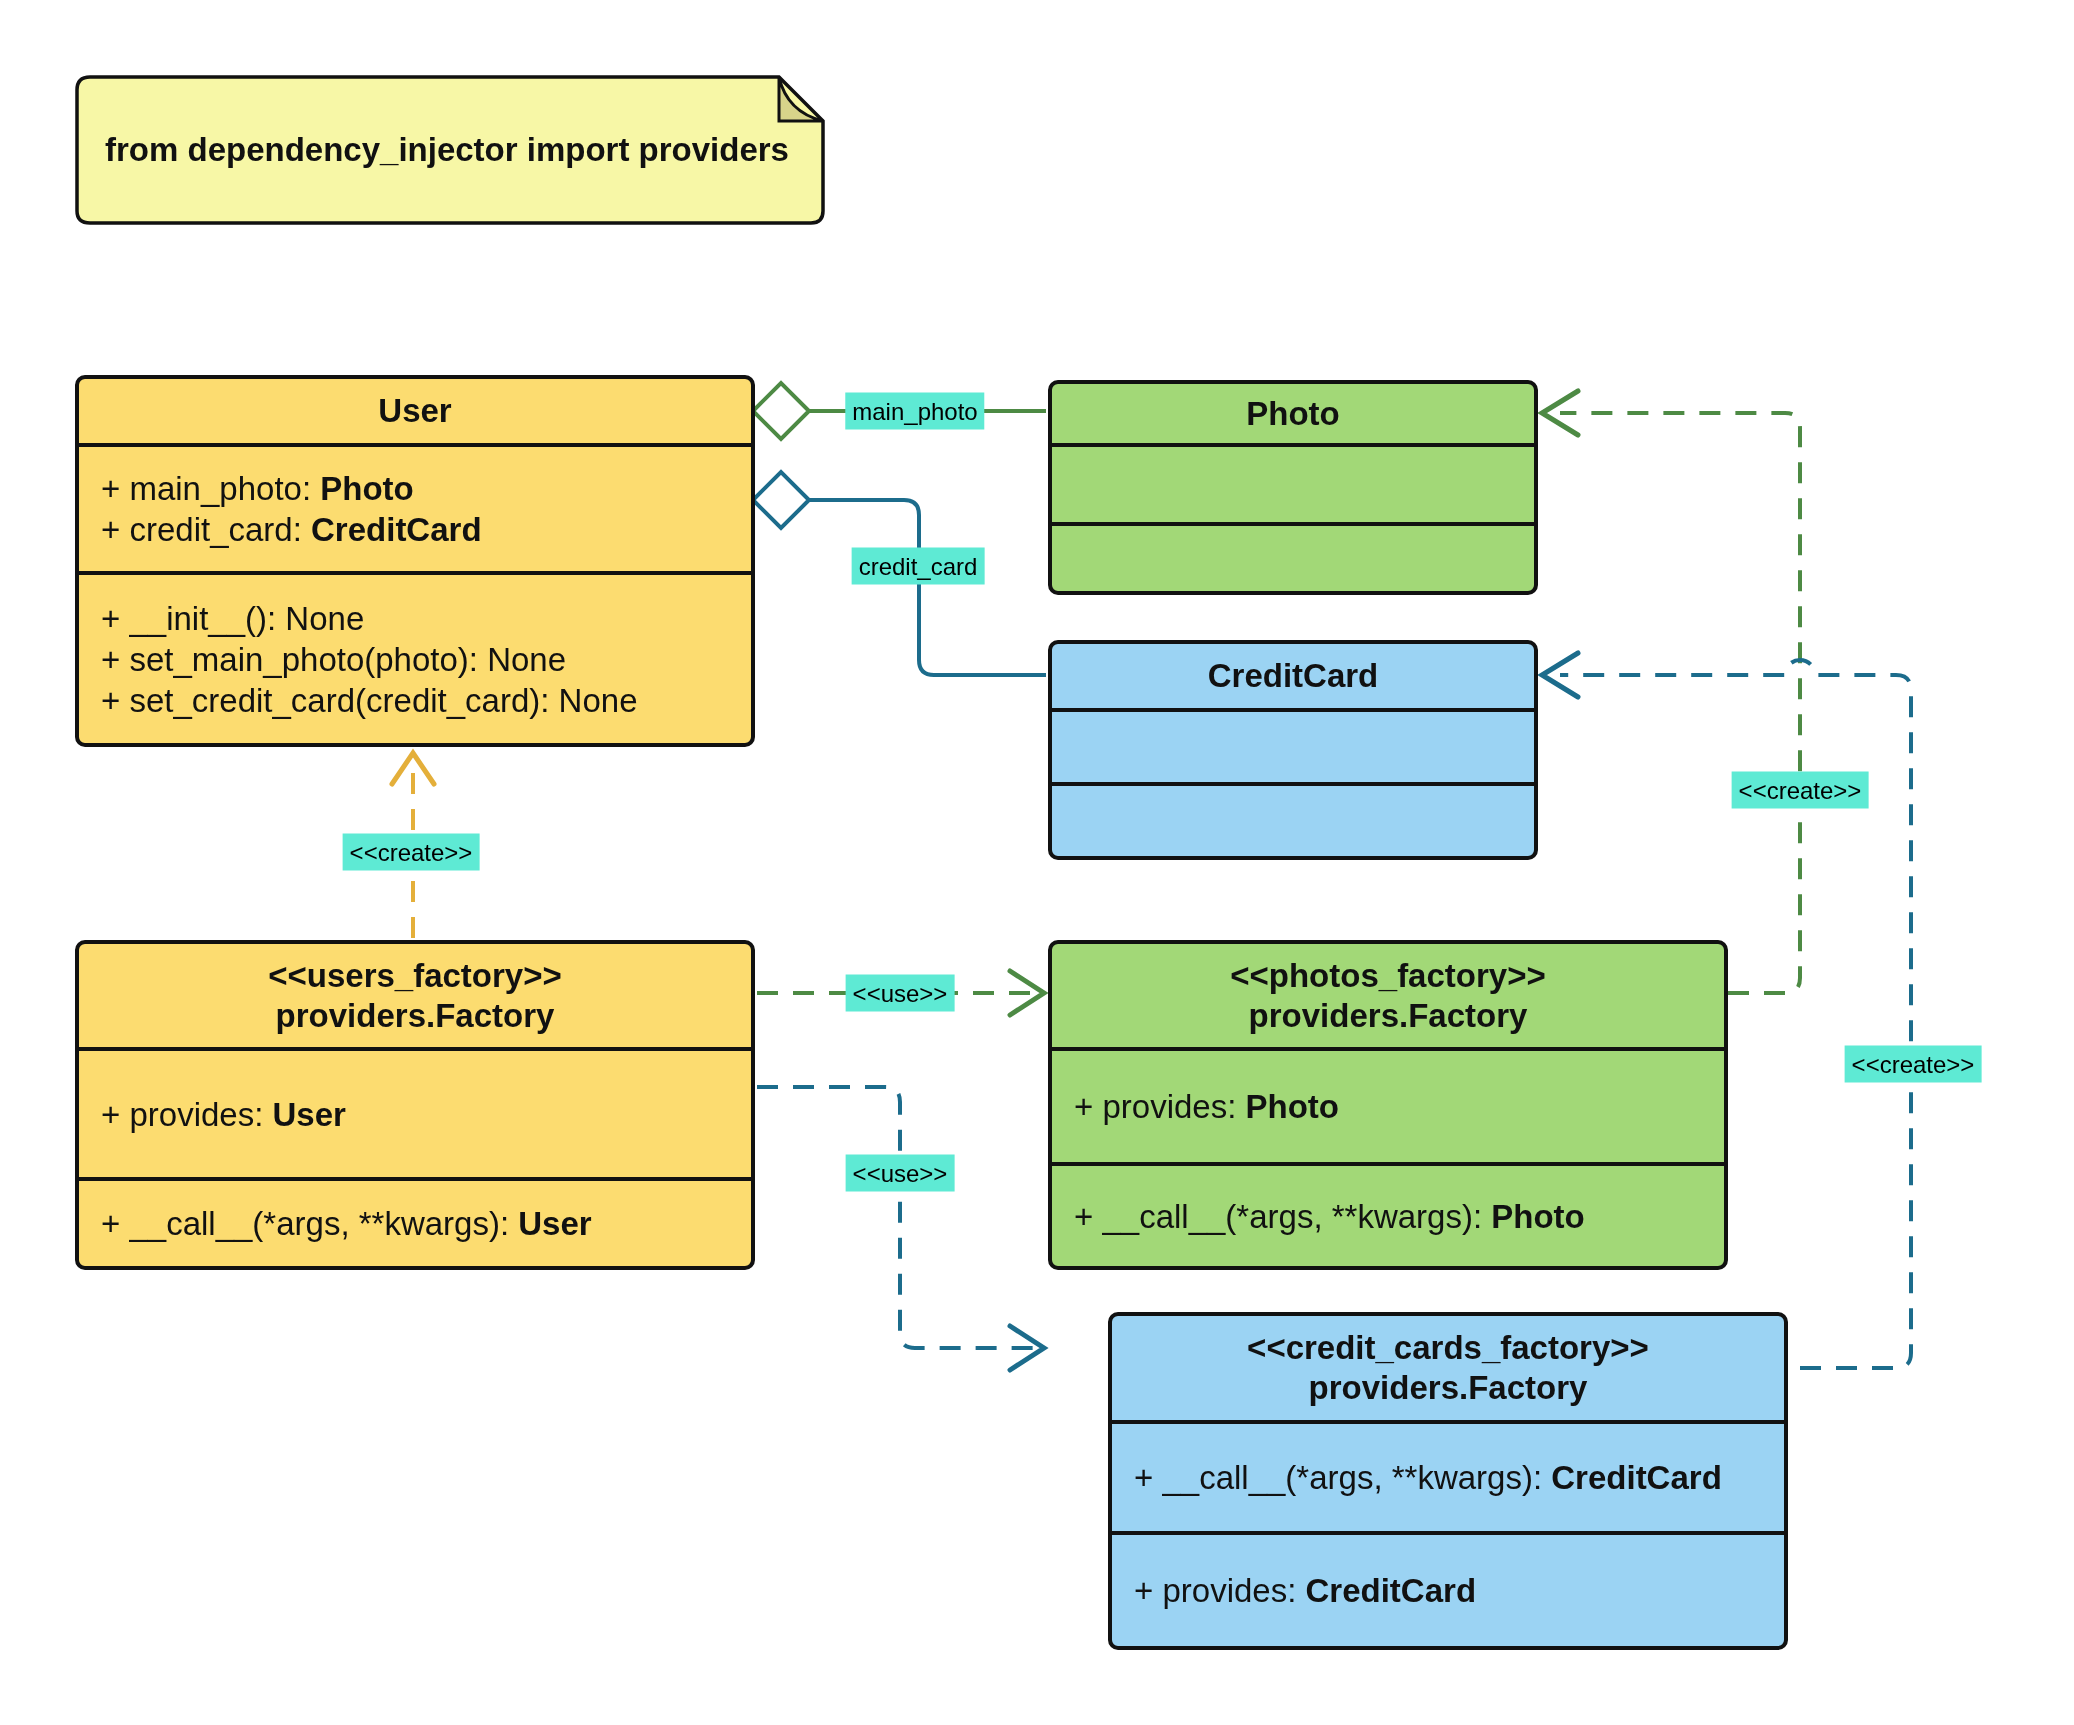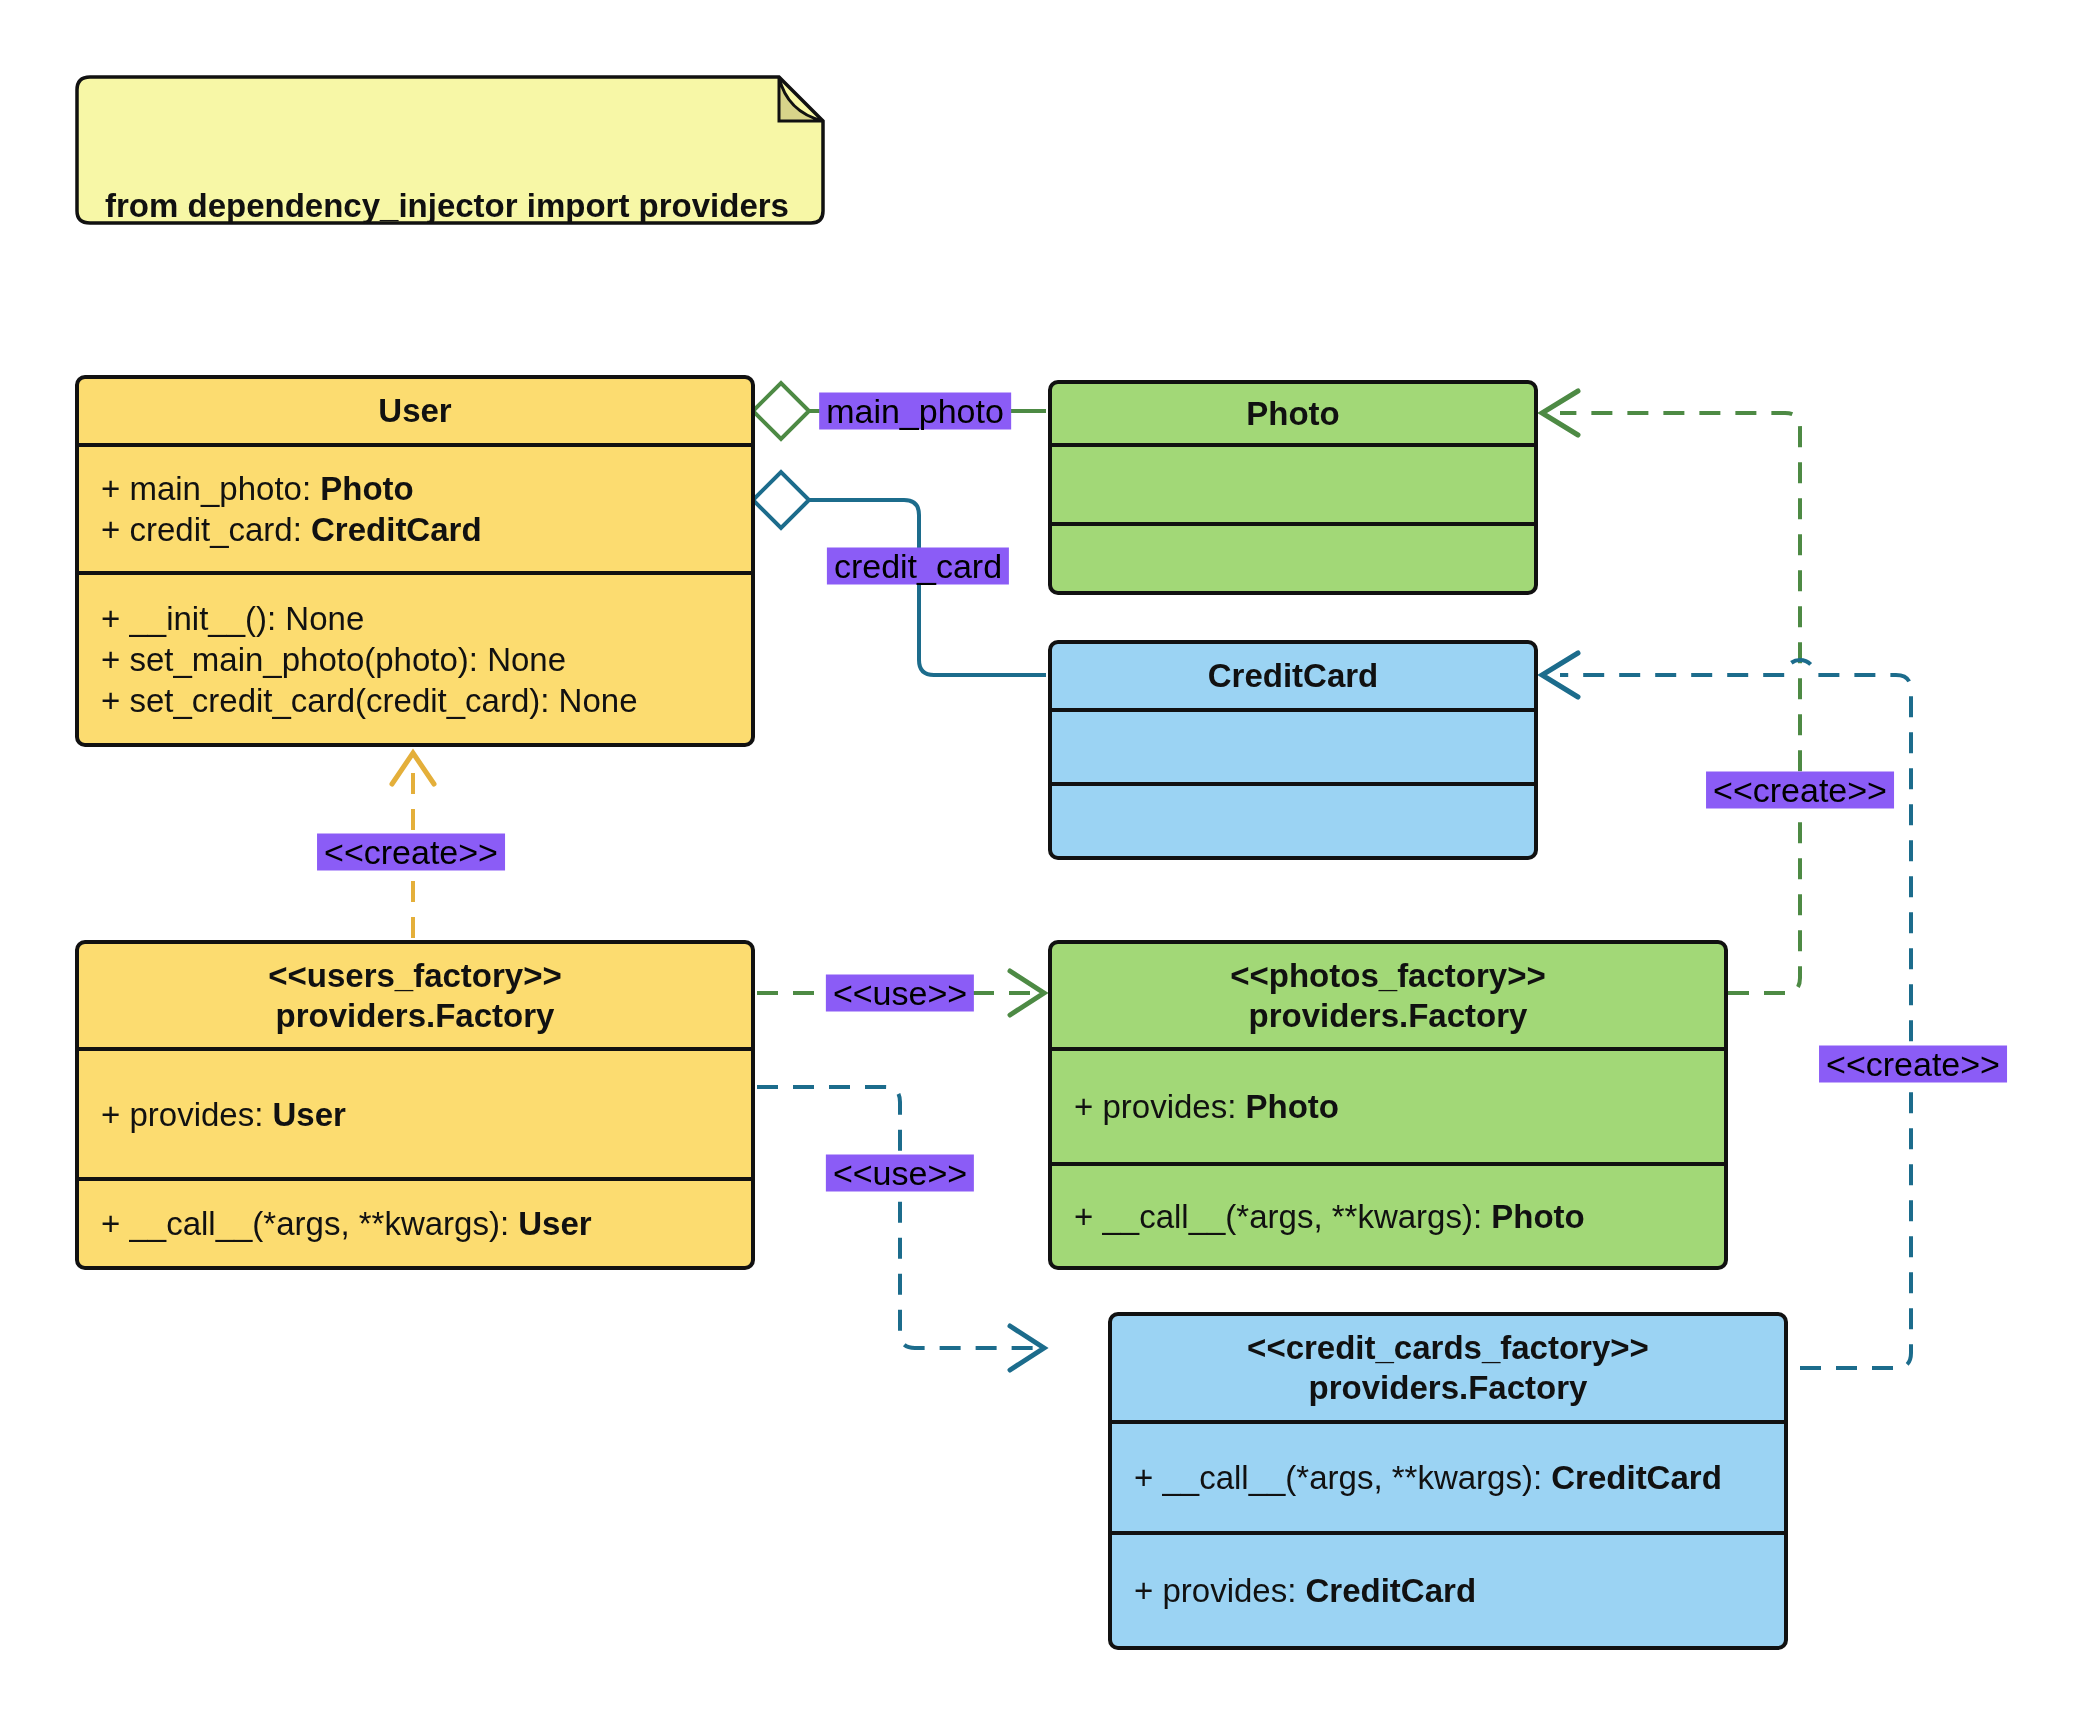--- a/index.html
+++ b/index.html
@@ -19,25 +19,25 @@
   .comp{box-sizing:border-box;flex:0 0 auto;}
   .comp + .comp{border-top:4px solid #111;}
   .comp.grow{flex:1 1 auto;}
   .comp.title{display:flex;align-items:center;justify-content:center;font-weight:bold;}
   .comp.title.two{flex-direction:column;line-height:40px;}
   .comp.body{display:flex;flex-direction:column;justify-content:center;padding-left:22px;}
   .member{line-height:41px;white-space:pre;}
   .member .b{font-weight:bold;}
   .lbl{
     position:absolute;z-index:3;transform:translate(-50%,-50%);
-    background:#8b5cf6;padding:0 7px;font-size:34px;line-height:37px;white-space:pre;color:#000;
+    background:#5eead4;padding:0 7px;font-size:24px;line-height:37px;white-space:pre;color:#000;
   }
   #note-text{
     position:absolute;z-index:3;left:75px;top:75px;width:750px;height:150px;
-    display:flex;align-items:flex-end;box-sizing:border-box;padding-left:30px;
+    display:flex;align-items:center;box-sizing:border-box;padding-left:30px;
     font-size:33px;font-weight:bold;background:transparent;
   }
   
   .stroke-green{stroke:var(--connector-green,#4D8A44);}
   .stroke-teal{stroke:var(--connector-teal,#1C6C8C);}
   .stroke-gold{stroke:var(--connector-gold,#E4AF3A);}
   .wire{fill:none;stroke-width:4;}
   .wire.dashed{stroke-dasharray:21 15;}
   .head{fill:none;stroke-width:5;stroke-linecap:round;}
   .diamond{fill:#fff;stroke-width:4;}

